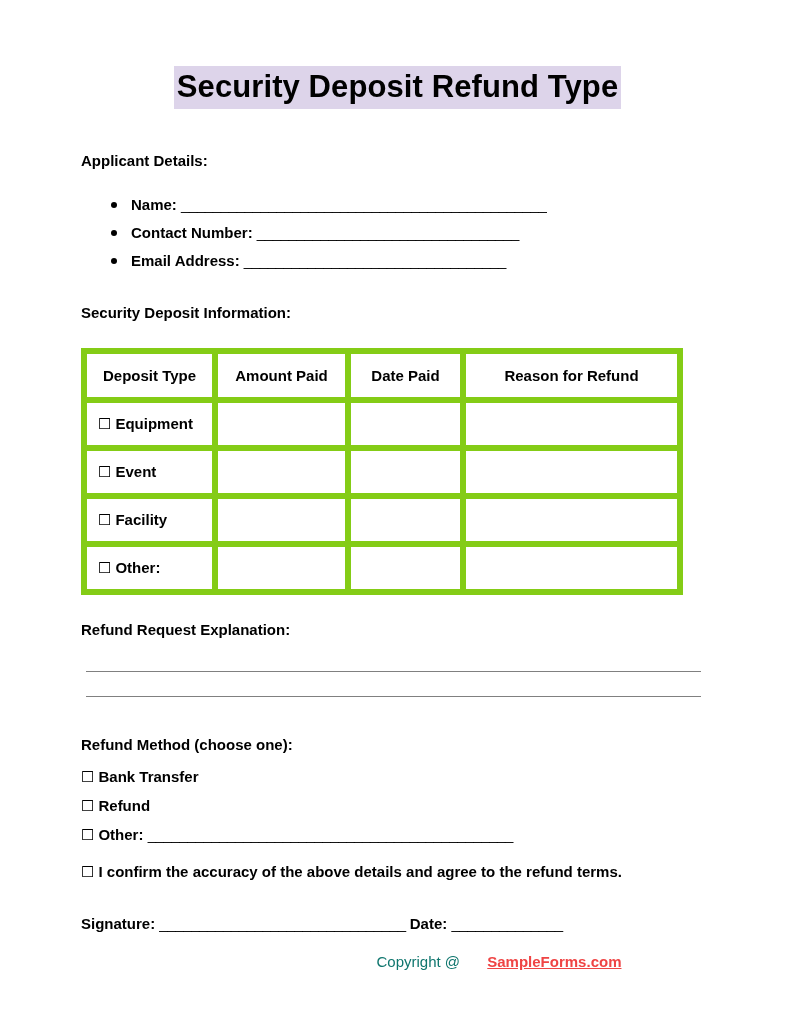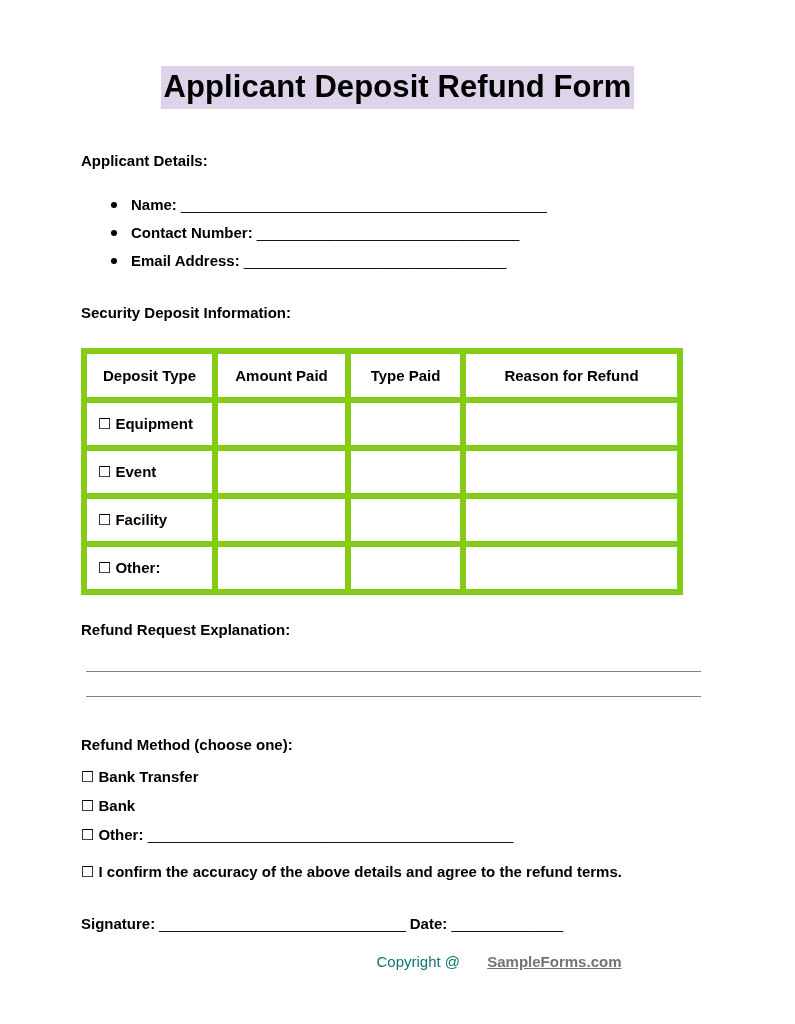--- a/index.html
+++ b/index.html
@@ -188,34 +188,34 @@
     padding-left: 170px;
     box-sizing: border-box;
     font-size: 15px;
   }
   .footer .copy-text {
     color: #0f766e;
     font-weight: normal;
     margin-left: 33px;
   }
   .footer .brand-link {
-    color: #737373;
+    color: #ef4444;
     font-weight: bold;
     text-decoration: underline;
     cursor: pointer;
     margin-left: 23px;
   }
 </style>
 </head>
 <body>
 
 <div class="page">
 
   <div class="title-wrap">
-    <span class="doc-title">Applicant Deposit Refund Form</span>
+    <span class="doc-title">Security Deposit Refund Type</span>
   </div>
 
   <div class="content">
 
     <div class="section-head applicant-head">Applicant Details:</div>
 
     <ul class="bullets">
       <li>
         <span class="bullet-dot"></span>
         <span>Name:</span>
@@ -239,21 +239,21 @@
       <colgroup>
         <col class="col-type">
         <col class="col-amount">
         <col class="col-date">
         <col class="col-reason">
       </colgroup>
       <thead>
         <tr>
           <th>Deposit Type</th>
           <th>Amount Paid</th>
-          <th>Type Paid</th>
+          <th>Date Paid</th>
           <th>Reason for Refund</th>
         </tr>
       </thead>
       <tbody>
         <tr>
           <td class="type-cell">
             <span class="cb">☐</span><span>Equipment</span>
           </td>
           <td></td>
           <td></td>
@@ -292,21 +292,21 @@
       <div class="write-line"></div>
       <div class="write-line second"></div>
     </div>
 
     <div class="section-head method-head">Refund Method (choose one):</div>
 
     <div class="choice-row first">
       <span class="cb">☐</span><span>Bank Transfer</span>
     </div>
     <div class="choice-row">
-      <span class="cb">☐</span><span>Bank</span>
+      <span class="cb">☐</span><span>Refund</span>
     </div>
     <div class="choice-row">
       <span class="cb">☐</span><span>Other:</span>
       <span class="fill-line">______________________________________________</span>
     </div>
 
 
     <div class="declaration-row">
       <span class="cb">☐</span><span>I confirm the accuracy of the above details and agree to the refund terms.</span>
     </div>

